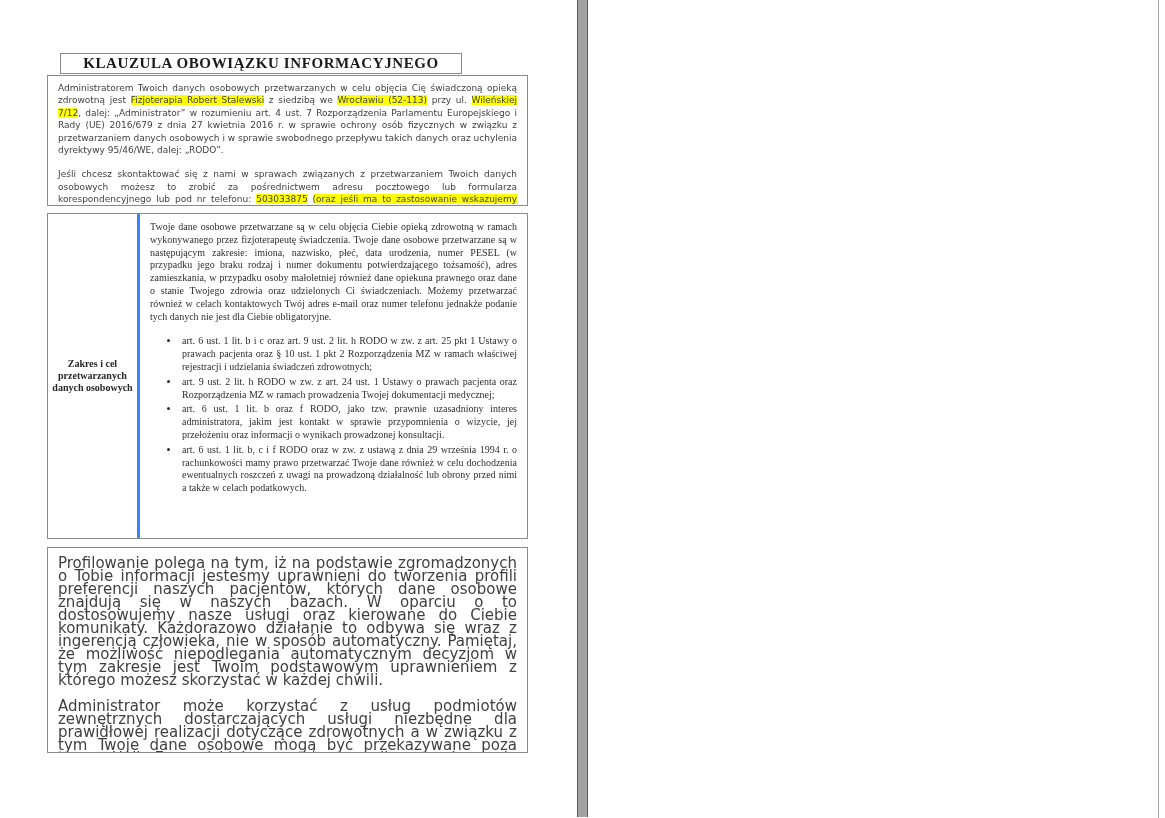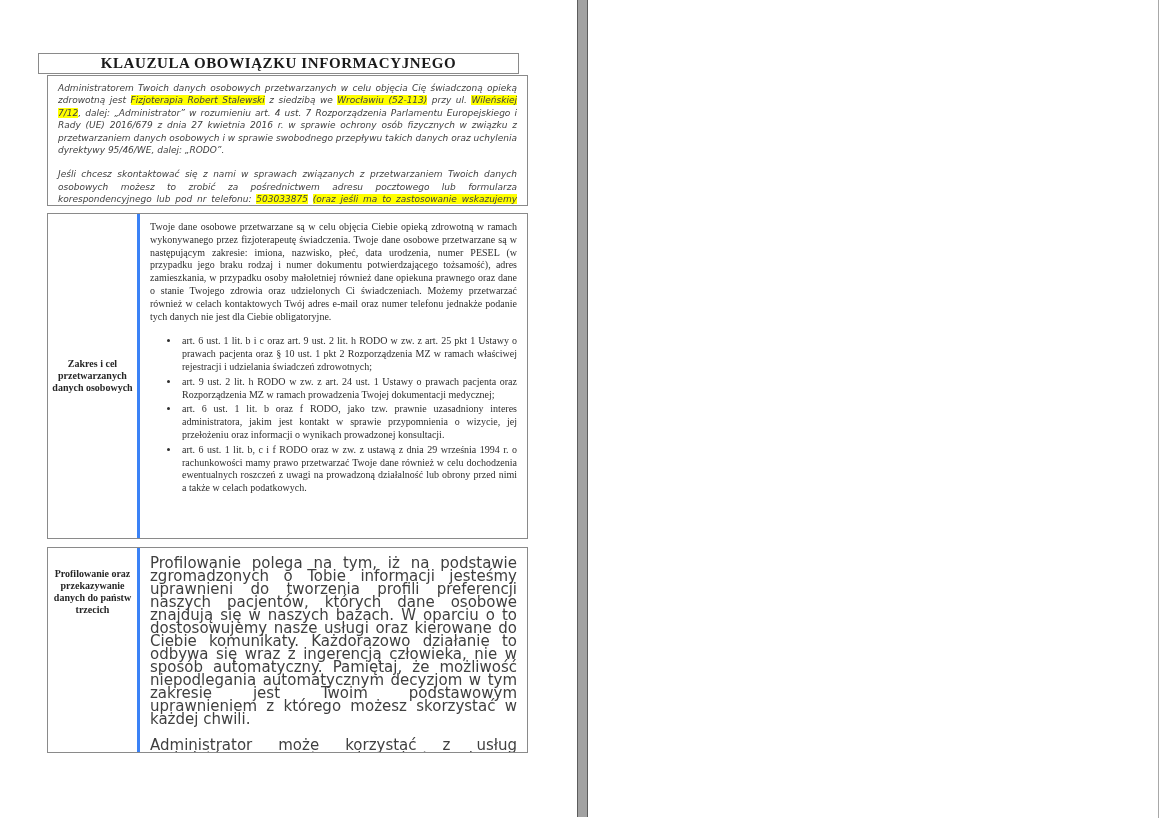--- a/index.html
+++ b/index.html
@@ -8,25 +8,25 @@
   .page { position:absolute; top:0; height:818px; background:#fff; }
   .page-left  { left:0; width:577px; }
   .page-right { left:589px; width:569px; }
   .divider { position:absolute; left:577px; top:0; width:11px; height:817px;
     background:#a2a2a2; border-left:1px solid #5c5c5c; border-right:1px solid #5c5c5c; }
   .edge-line { position:absolute; left:1158px; top:0; width:1px; height:818px; background:#a8a8a8; }
 
   .box { position:absolute; border:1px solid #8a8a8a; background:#fff; }
 
   
-  .title-box { left:38px; top:53px; width:481px; height:21px;
+  .title-box { left:60px; top:53px; width:402px; height:21px;
     font-family:"Liberation Serif", serif; font-weight:bold; font-size:15px;
     line-height:19px; letter-spacing:.6px; text-align:center; color:#1a1a1a; }
   .intro-box { left:47px; top:75px; width:481px; height:131px; padding:6px 10px;
-    font-size:9px; line-height:12.4px; text-align:justify; color:#3f3f3f; overflow:hidden;font-style:italic; }
+    font-size:9px; line-height:12.4px; text-align:justify; color:#3f3f3f; overflow:hidden; }
   .intro-box p + p { margin-top:12px; }
   .hl { background:#ffff00; }
 
   .flexrow { display:flex; overflow:hidden; }
   .lrow1 { left:47px; top:213px; width:481px; height:326px; }
   .lrow2 { left:47px; top:547px; width:481px; height:206px; }
   .hdr { width:92px; flex:0 0 92px; border-right:3px solid #3b82f6;
     font-family:"Liberation Serif", serif; font-weight:bold; font-size:10px;
     line-height:12px; text-align:center; color:#262626; padding:4px 3px; }
   .hdr.center { display:flex; align-items:center; justify-content:center; }
@@ -59,21 +59,20 @@
       <ul>
         <li>art. 6 ust. 1 lit. b i c oraz art. 9 ust. 2 lit. h RODO w zw. z art. 25 pkt 1 Ustawy o prawach pacjenta oraz § 10 ust. 1 pkt 2 Rozporządzenia MZ w ramach właściwej rejestracji i udzielania świadczeń zdrowotnych;</li>
         <li>art. 9 ust. 2 lit. h RODO w zw. z art. 24 ust. 1 Ustawy o prawach pacjenta oraz Rozporządzenia MZ w ramach prowadzenia Twojej dokumentacji medycznej;</li>
         <li>art. 6 ust. 1 lit. b oraz f RODO, jako tzw. prawnie uzasadniony interes administratora, jakim jest kontakt w sprawie przypomnienia o wizycie, jej przełożeniu oraz informacji o wynikach prowadzonej konsultacji.</li>
         <li>art. 6 ust. 1 lit. b, c i f RODO oraz w zw. z ustawą z dnia 29 września 1994 r. o rachunkowości mamy prawo przetwarzać Twoje dane również w celu dochodzenia ewentualnych roszczeń z uwagi na prowadzoną działalność lub obrony przed nimi a także w celach podatkowych.</li>
       </ul>
     </div>
   </div>
 
   <div class="box flexrow lrow2">
-    <div class="hdr toppad">Profilowanie oraz przekazywanie danych do państw trzecich</div>
     <div class="cnt sans-cnt">
       <p>Profilowanie polega na tym, iż na podstawie zgromadzonych o Tobie informacji jesteśmy uprawnieni do tworzenia profili preferencji naszych pacjentów, których dane osobowe znajdują się w naszych bazach. W oparciu o to dostosowujemy nasze usługi oraz kierowane do Ciebie komunikaty. Każdorazowo działanie to odbywa się wraz z ingerencją człowieka, nie w sposób automatyczny. Pamiętaj, że możliwość niepodlegania automatycznym decyzjom w tym zakresie jest Twoim podstawowym uprawnieniem z którego możesz skorzystać w każdej chwili.</p>
       <p>Administrator może korzystać z usług podmiotów zewnętrznych dostarczających usługi niezbędne dla prawidłowej realizacji dotyczące zdrowotnych a w związku z tym Twoje dane osobowe mogą być przekazywane poza teren Unii Europejskiej np. w przypadku serwisowania oprogramowania informatycznego.</p>
       <p>Zapewniamy, że przekazywanie danych zabezpieczone zostanie w sposób właściwy m.in. w oparciu o stosowną umowę zawierającą standardowe klauzule przyjęte przez Komisję Europejską.</p>
     </div>
   </div>
 </div>
 
 <div class="divider"></div>
 

